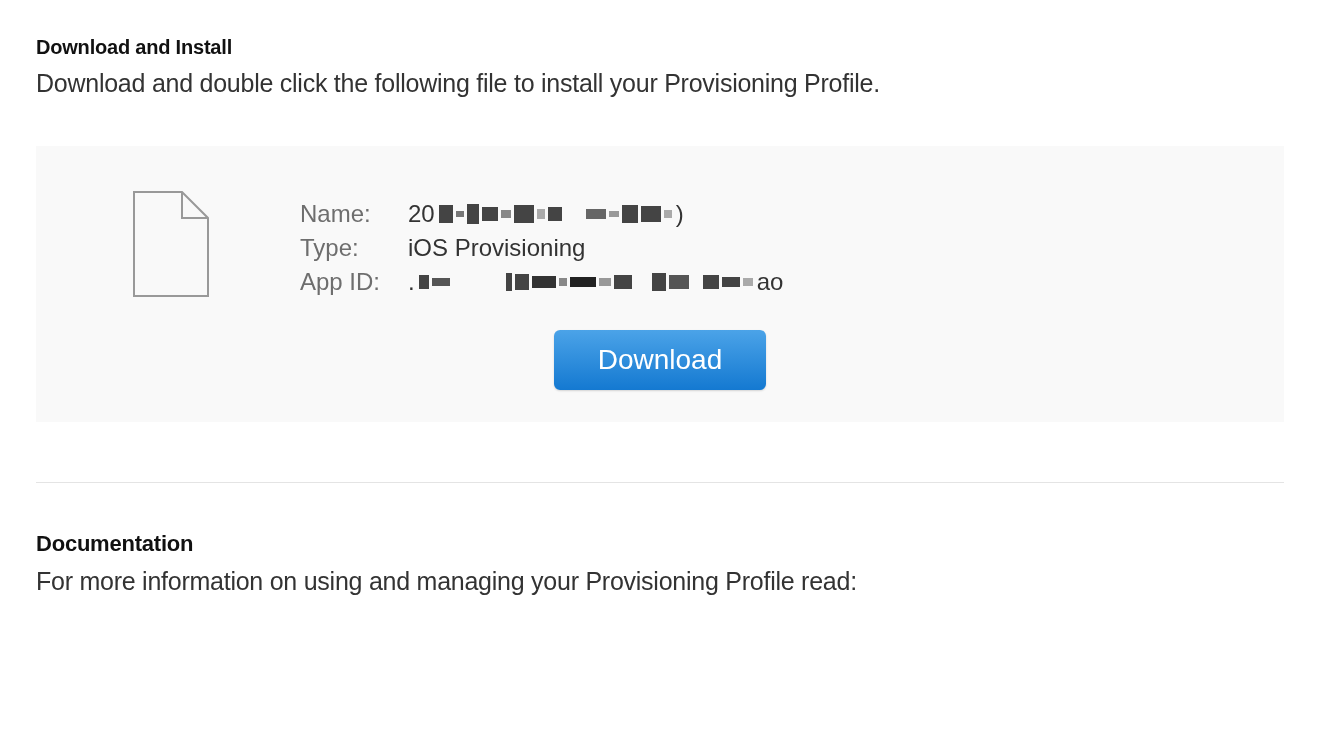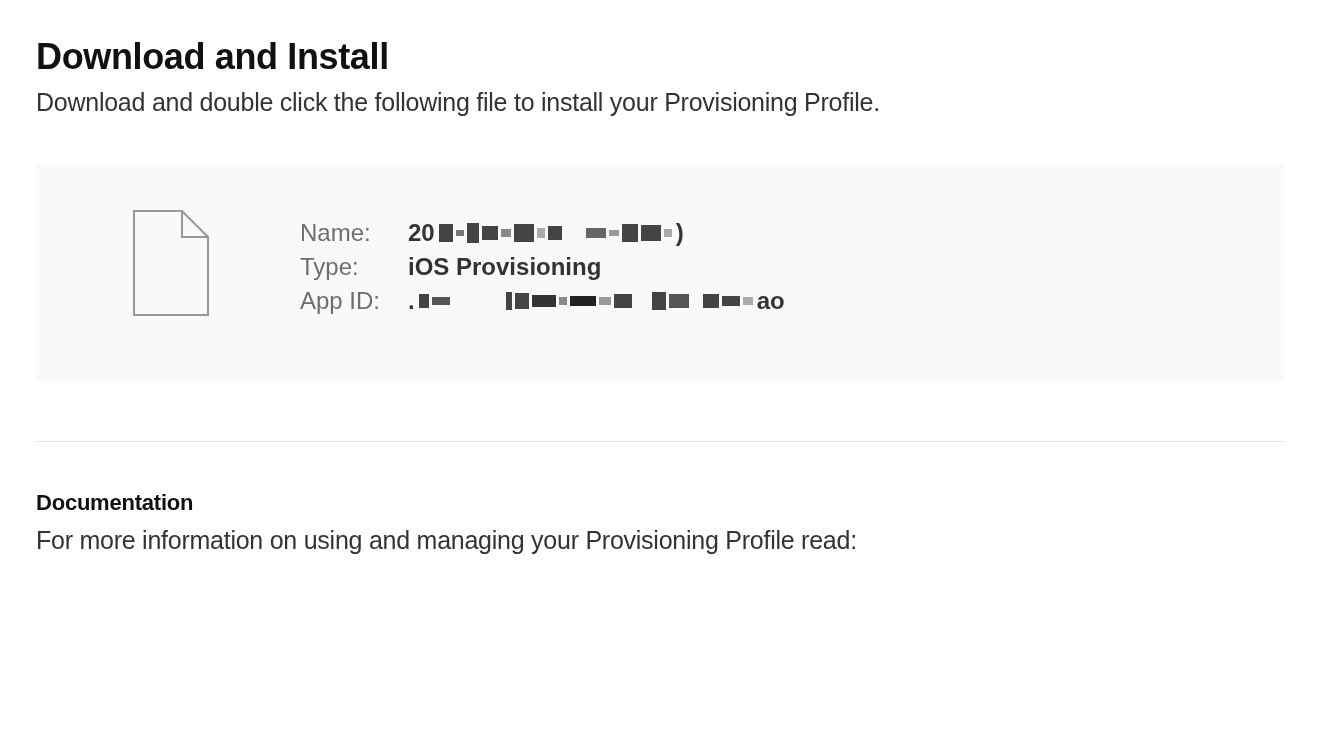--- a/index.html
+++ b/index.html
@@ -8,21 +8,21 @@
       box-sizing: border-box;
     }
     body {
       font-family: -apple-system, BlinkMacSystemFont, "Helvetica Neue", Helvetica, Arial, sans-serif;
       background: #ffffff;
       color: #333;
       padding: 36px;
       width: 1320px;
     }
     .section-title {
-      font-size: 36px;
+      font-size: 20px;
       font-weight: 700;
       color: #111;
       margin-bottom: 10px;
       letter-spacing: -0.01em;
     }
     .section-subtitle {
       font-size: 25px;
       font-weight: 400;
       color: #333;
       margin-bottom: 48px;
@@ -57,21 +57,21 @@
       font-size: 24px;
     }
     .detail-label {
       width: 108px;
       color: #6e6e6e;
       font-weight: 400;
       flex-shrink: 0;
     }
     .detail-value {
       color: #333;
-      font-weight: 700;
+      font-weight: 400;
       display: flex;
       align-items: center;
       gap: 4px;
     }
     .pixelated {
       display: inline-flex;
       gap: 3px;
       align-items: center;
       filter: blur(0.5px);
     }
@@ -177,20 +177,23 @@
               <span style="width:8px;"></span>
               <span class="px-block" style="width:16px;height:14px;"></span>
               <span class="px-block" style="width:18px;height:10px;background:#444;"></span>
               <span class="px-block" style="width:10px;height:8px;background:#aaa;"></span>
             </span>
             <span>ao</span>
           </span>
         </div>
       </div>
     </div>
+    <div class="download-btn-wrap">
+      <button class="download-btn">Download</button>
+    </div>
   </div>
 </div>
 
 <hr class="divider">
 
 <div>
   <h2 class="doc-section-title">Documentation</h2>
   <p class="doc-section-subtitle">For more information on using and managing your Provisioning Profile read:</p>
 </div>
 

